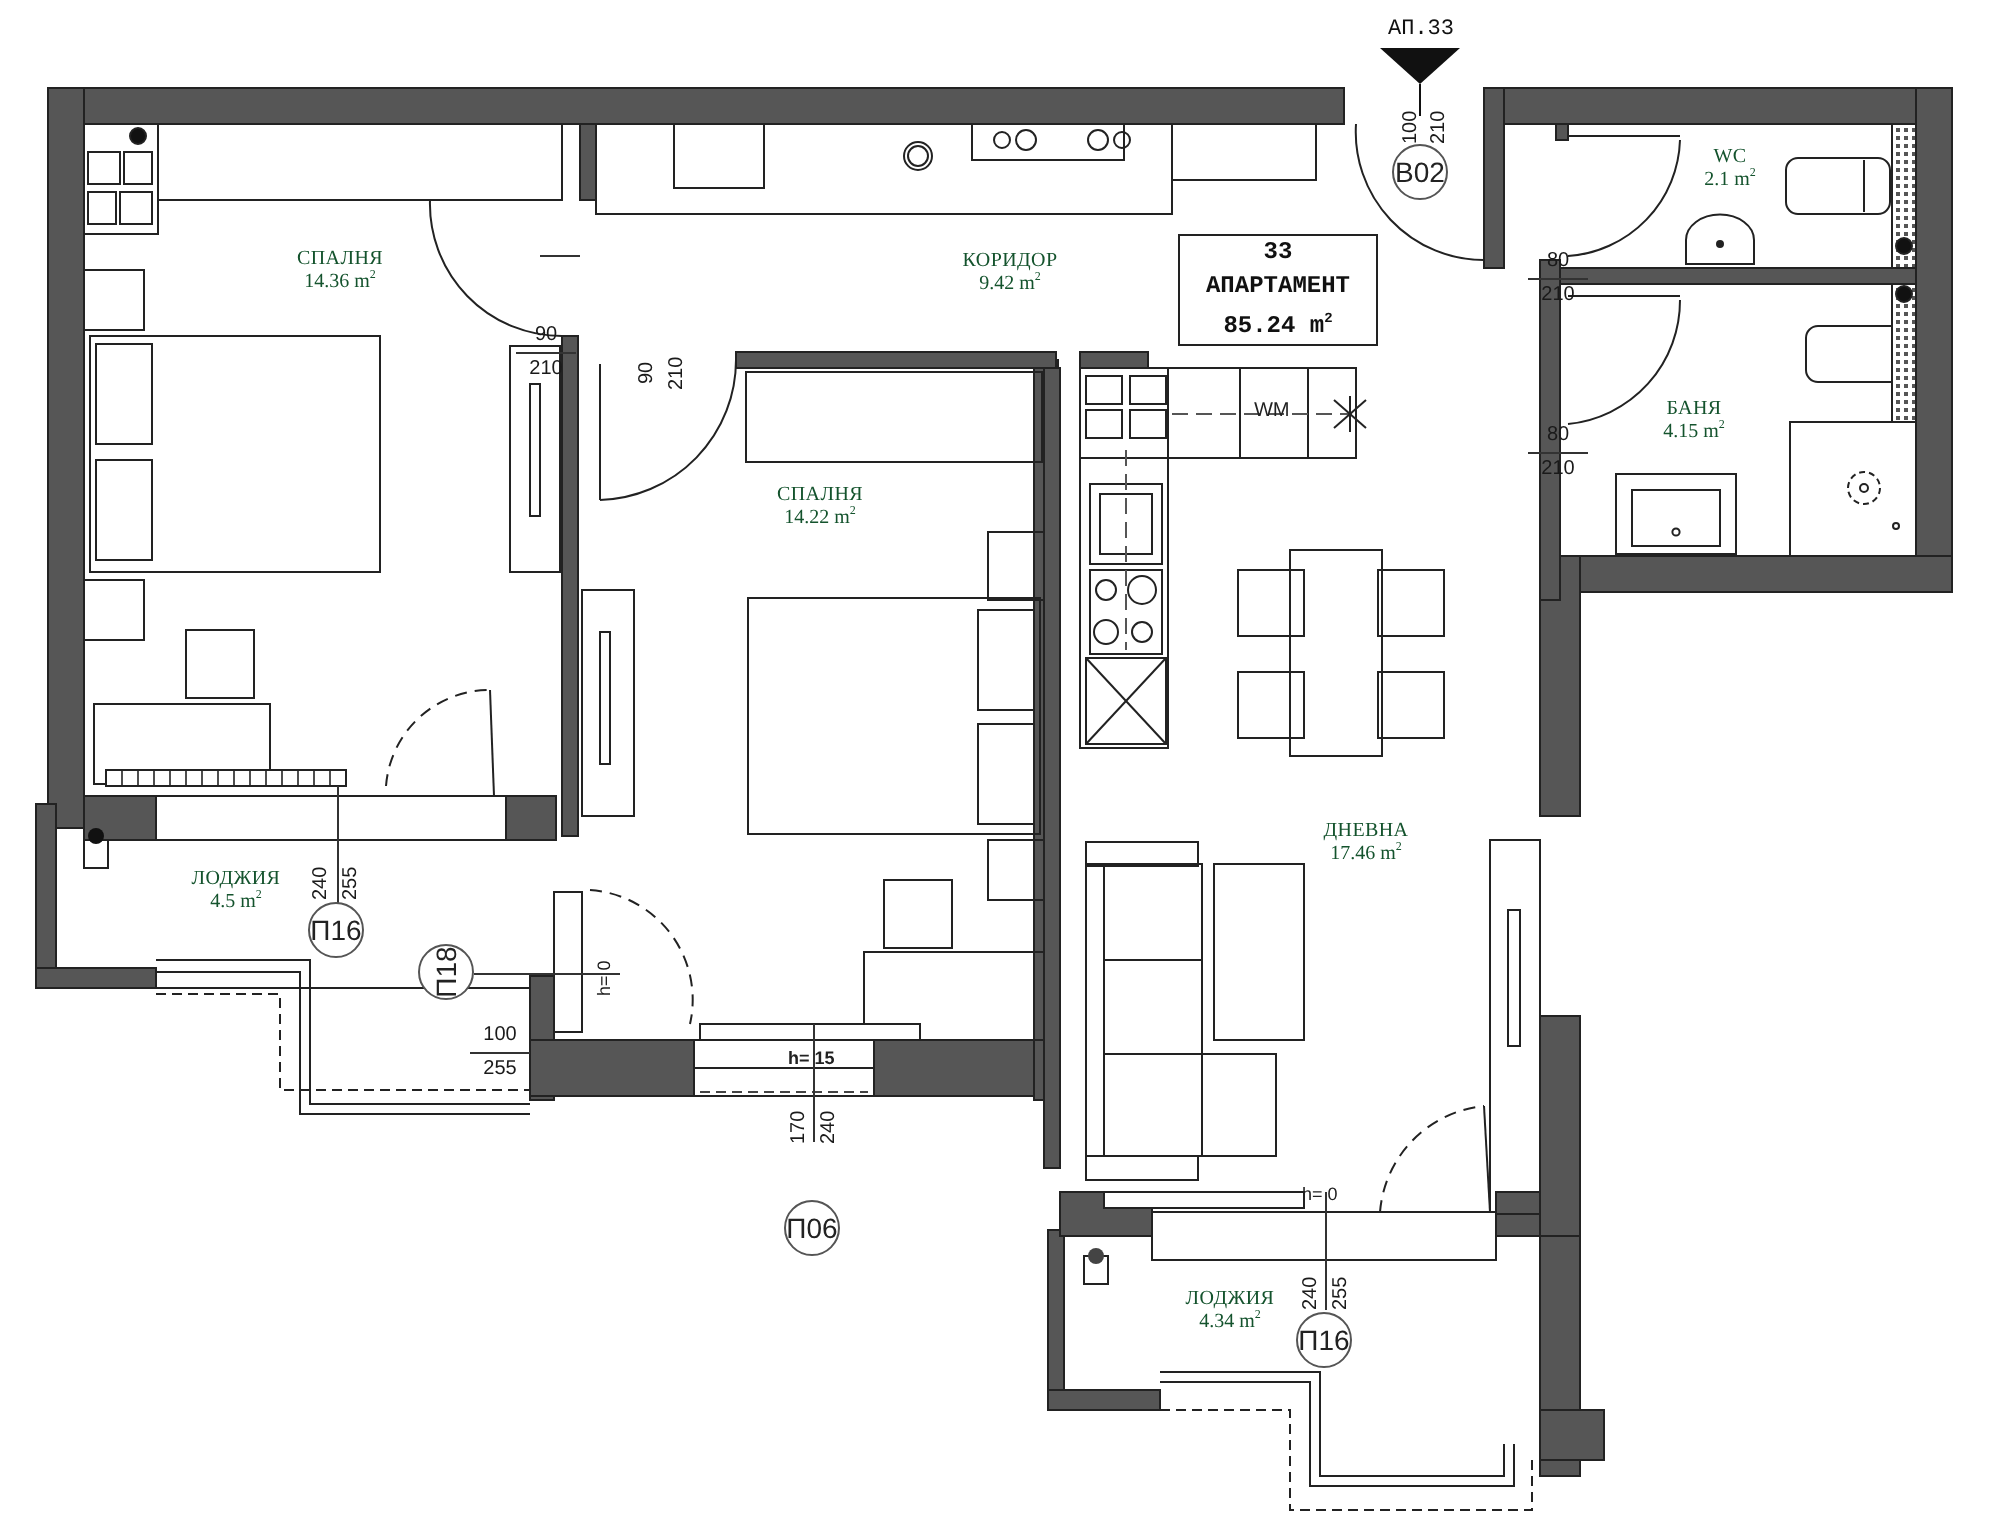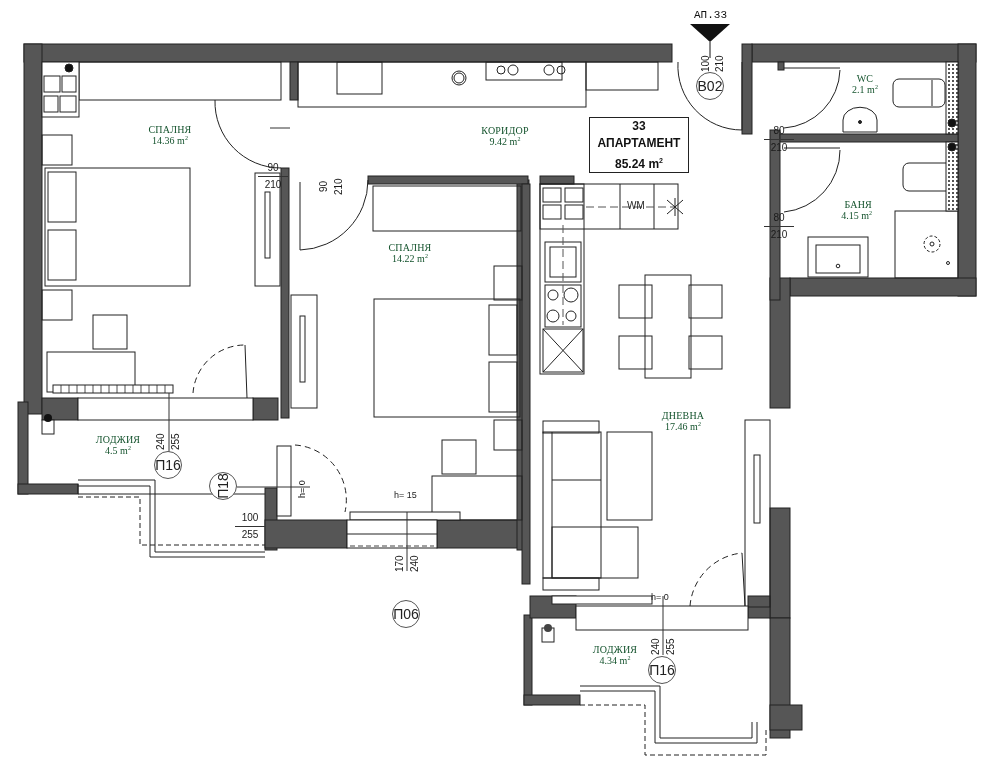--- a/index.html
+++ b/index.html
@@ -8,21 +8,21 @@
   .lbl{position:absolute;font-family:Liberation Serif, serif;color:#14532d;text-align:center;white-space:nowrap;}
   .room-name{font-size:10px;letter-spacing:0.2px;}
   .room-area{font-size:10px;}
   .room-area sup{font-size:6px;}
   .dim{position:absolute;font-size:10px;color:#1a1a1a;text-align:center;width:30px;line-height:12px;}
   .dim .top{display:block;border-bottom:1px solid #333;padding-bottom:2px;margin-top:40px;}
   .dim .bot{display:block;padding-top:2px;}
   .vdim{position:absolute;font-size:10px;color:#1a1a1a;transform:rotate(-90deg);transform-origin:left top;white-space:nowrap;}
   .tag{position:absolute;width:26px;height:26px;border:1px solid #555;border-radius:50%;font-size:14px;color:#222;display:flex;align-items:center;justify-content:center;background:#fff;}
   .tag.rot span{transform:rotate(-90deg);display:inline-block;}
-  .apt-box{position:absolute;left:589px;top:117px;width:98px;height:54px;border:1px solid #222;background:#fff;text-align:center;font-weight:bold;font-size:12px;line-height:17px;color:#111;}
+  .apt-box{position:absolute;left:589px;top:117px;width:98px;height:54px;border:1px solid #222;background:#fff;text-align:center;font-weight:bold;font-size:12px;line-height:17px;color:#111;font-family:Liberation Mono, monospace;}
   .apt-box sup{font-size:7px;}
   .marker{position:absolute;font-size:11px;color:#111;}
   .hlabel{position:absolute;font-size:10px;color:#222;}
 </style>
 </head>
 <body>
 
 <svg width="1000" height="769" viewBox="0 0 1000 769">
   <defs>
     <pattern id="hatch" width="4" height="4" patternUnits="userSpaceOnUse">
@@ -301,21 +301,21 @@
   <div class="room-area"><span>14.36 m</span><sup>2</sup></div>
 </div>
 <div class="lbl" style="left:465px;top:125px;width:80px;">
   <div class="room-name">КОРИДОР</div>
   <div class="room-area"><span>9.42 m</span><sup>2</sup></div>
 </div>
 <div class="lbl" style="left:840px;top:73px;width:50px;">
   <div class="room-name">WC</div>
   <div class="room-area"><span>2.1 m</span><sup>2</sup></div>
 </div>
-<div class="lbl" style="left:822px;top:199px;width:50px;text-align:right;">
+<div class="lbl" style="left:822px;top:199px;width:50px;">
   <div class="room-name">БАНЯ</div>
   <div class="room-area"><span>4.15 m</span><sup>2</sup></div>
 </div>
 <div class="lbl" style="left:375px;top:242px;width:70px;">
   <div class="room-name">СПАЛНЯ</div>
   <div class="room-area"><span>14.22 m</span><sup>2</sup></div>
 </div>
 <div class="lbl" style="left:648px;top:410px;width:70px;">
   <div class="room-name">ДНЕВНА</div>
   <div class="room-area"><span>17.46 m</span><sup>2</sup></div>
@@ -367,16 +367,16 @@
     <span>П18</span>
   </div>
 <div class="tag" style="left:392px;top:571px;margin-top:29px;">
     <span>П06</span>
   </div>
 <div class="tag" style="left:648px;top:656px;">
     <span>П16</span>
   </div>
 
 <div class="vdim" style="left:297px;top:498px;font-size:9px;"><span>h= 0</span></div>
-<div class="hlabel" style="left:394px;top:490px;font-size:9px;"><span>h= 15</span></div>
+<div class="hlabel" style="left:394px;top:524px;font-size:9px;font-weight:bold;"><span>h= 15</span></div>
 <div class="hlabel" style="left:651px;top:592px;font-size:9px;"><span>h= 0</span></div>
 
 <div class="hlabel" style="left:627px;top:200px;font-size:10px;transform:scaleX(-1);"><span>MW</span></div>
 
 </body></html>

